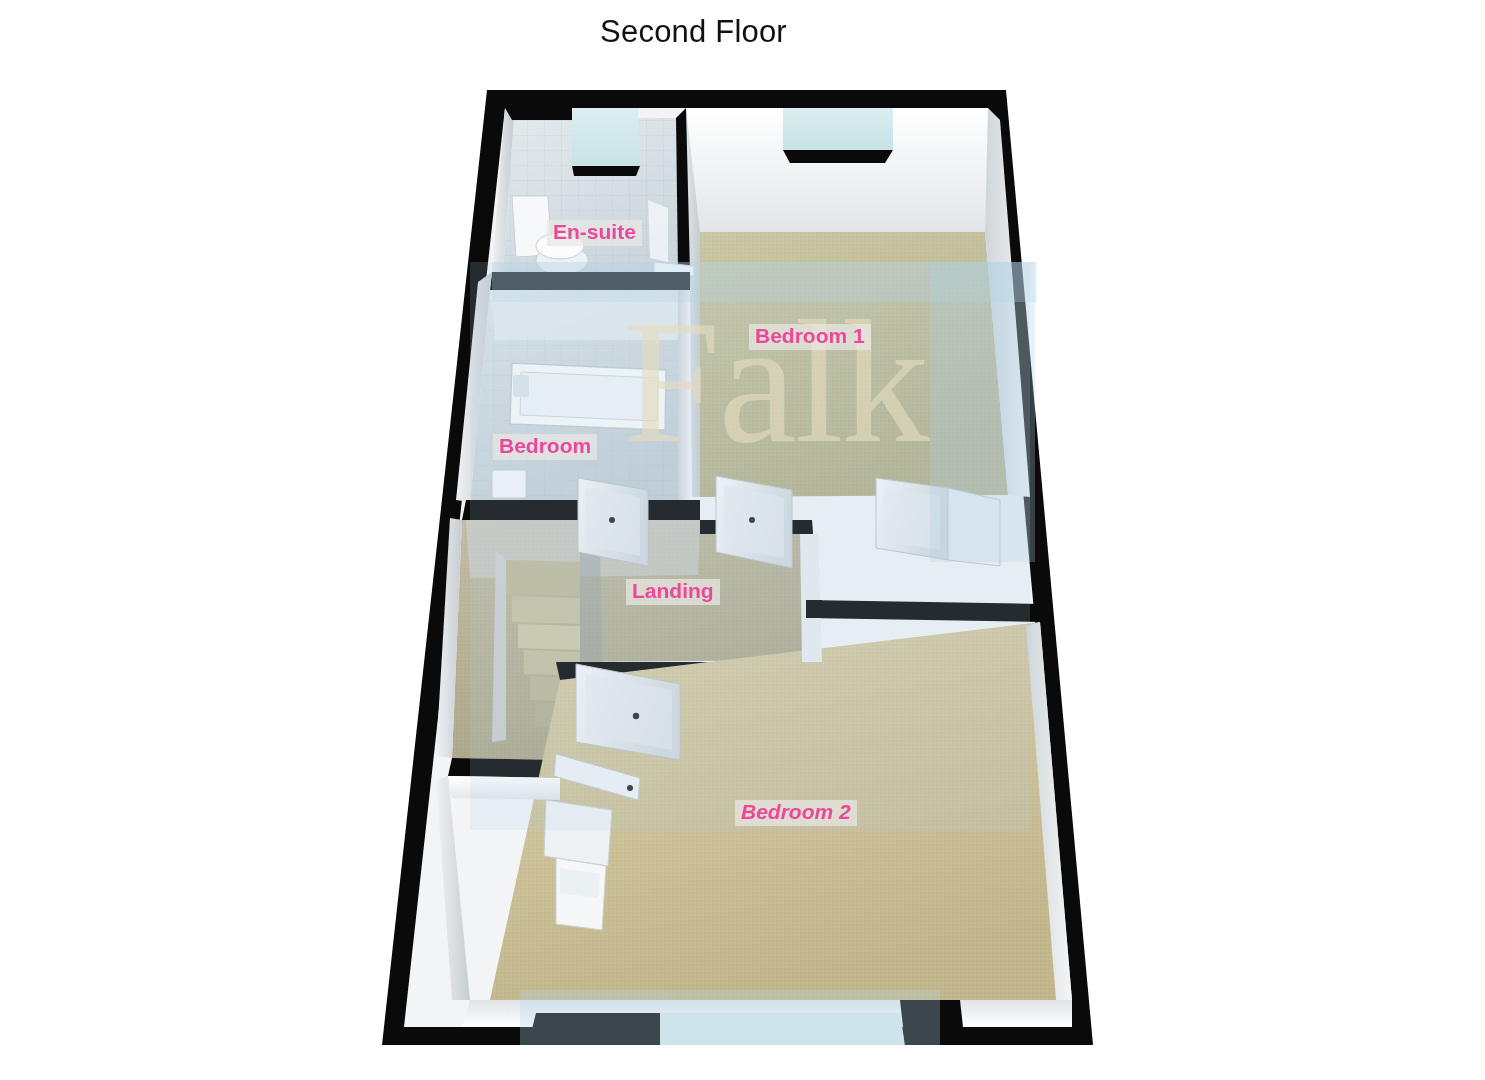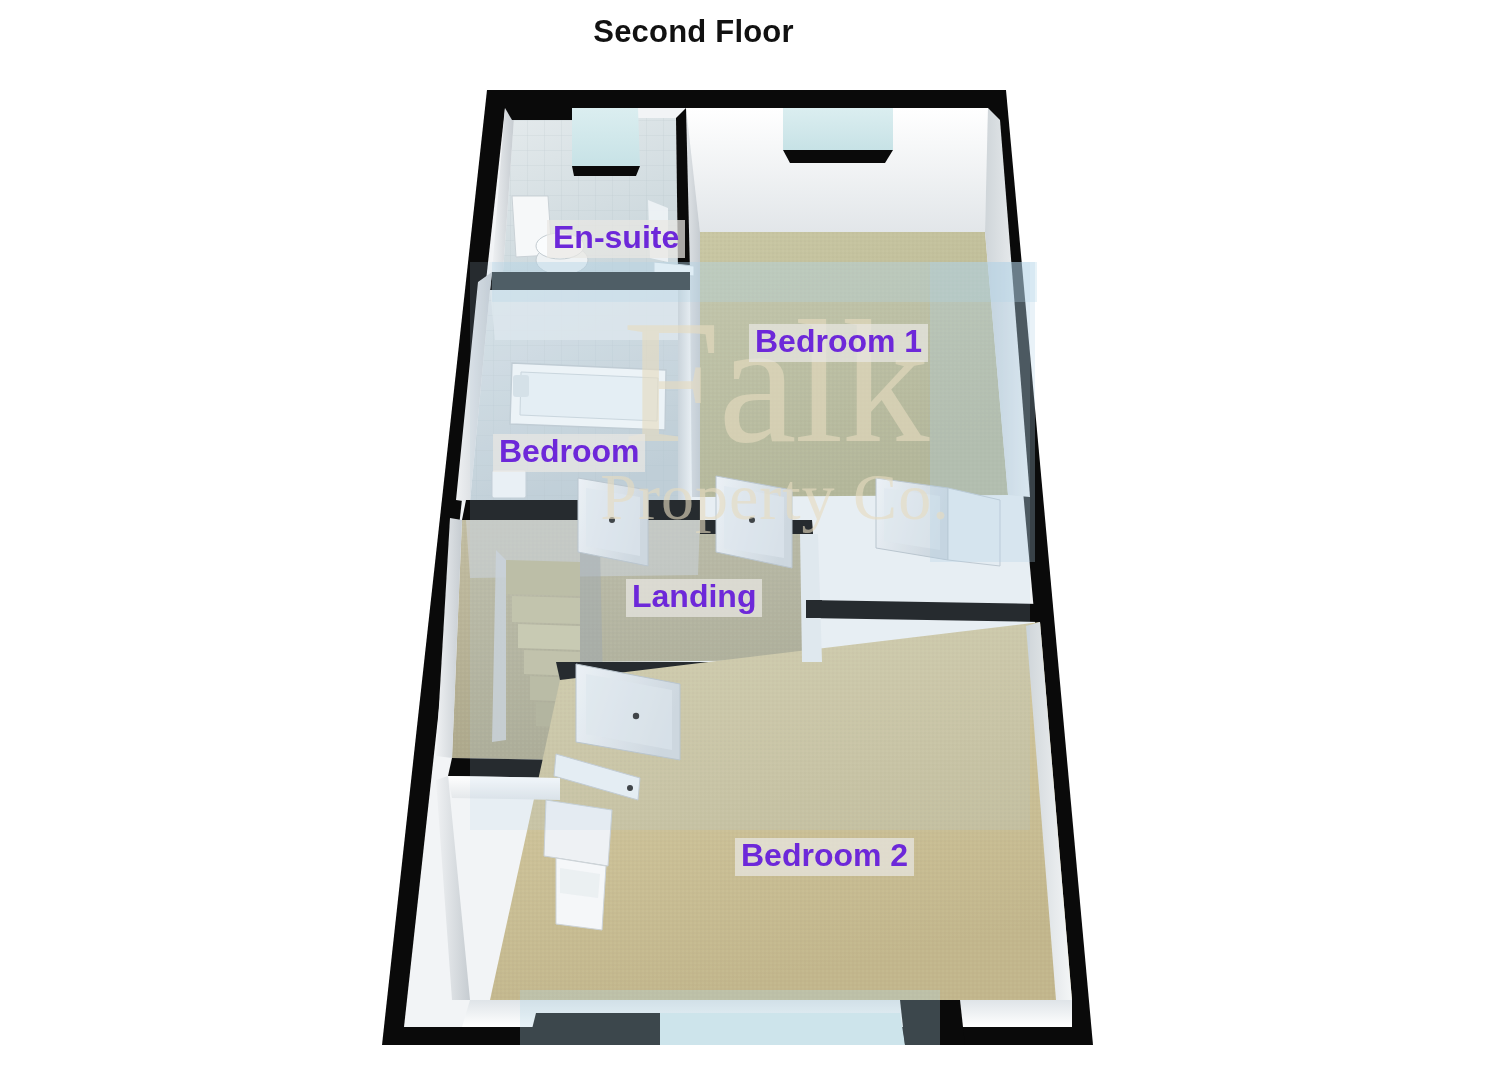--- a/index.html
+++ b/index.html
@@ -3,41 +3,41 @@
 <meta charset="utf-8">
 <style>
   html,body{margin:0;padding:0;background:#ffffff;}
   body{width:1485px;height:1080px;position:relative;overflow:hidden;
        font-family:"Liberation Sans",sans-serif;}
 
   #stage{position:absolute;inset:0;background:#ffffff;}
 
   
   #title{position:absolute;left:0;top:14px;width:1387px;text-align:center;
-         font-size:31px;font-weight:bold;color:#111;letter-spacing:.2px;}
+         font-size:31px;font-weight:normal;color:#111;letter-spacing:.2px;}
 
   
   #plan{position:absolute;left:0;top:0;width:1485px;height:1080px;}
   #plan svg{position:absolute;left:0;top:0;}
 
   
   #watermark{position:absolute;left:505px;top:330px;width:540px;height:430px;
              pointer-events:none;}
   #watermark .wm-line{
       font-family:"Liberation Serif",serif;color:#e7dcc0;opacity:.62;
       text-align:center;line-height:1;white-space:nowrap;}
   #wm1{font-size:176px;letter-spacing:-4px;margin-top:-14px;}
   #wm2{font-size:176px;letter-spacing:-2px;margin-top:-36px;}
   #wm3{font-size:66px;letter-spacing:1px;margin-top:-6px;}
 
   
   .tint{position:absolute;pointer-events:none;}
 
   
-  .room-label{position:absolute;font-size:32px;font-weight:bold;color:#6d28d9;
+  .room-label{position:absolute;font-size:21px;font-weight:bold;color:#ec4899;
               background:rgba(233,232,227,.72);padding:1px 6px 3px 6px;
               white-space:nowrap;line-height:1.05;}
 </style>
 </head>
 <body>
 
 <div id="stage">
 
   <div id="title">Second Floor</div>
 
@@ -251,26 +251,25 @@
     </svg>
   </div>
 
   <div class="tint" style="left:492px;top:262px;width:545px;height:40px;background:rgba(180,214,232,.30);"></div>
   <div class="tint" style="left:470px;top:262px;width:560px;height:568px;background:rgba(176,210,230,.17);"></div>
   <div class="tint" style="left:930px;top:262px;width:105px;height:300px;background:rgba(176,210,230,.28);"></div>
   <div class="tint" style="left:520px;top:990px;width:420px;height:55px;background:rgba(180,214,232,.30);"></div>
 
   <div id="watermark">
     <div class="wm-line" id="wm2">Falk</div>
-    <div class="wm-line" id="wm3">Property Co.</div>
   </div>
 
   <div class="room-label" style="left:547px;top:220px;">En-suite</div>
 
   <div class="room-label" style="left:493px;top:434px;">Bedroom</div>
 
   <div class="room-label" style="left:626px;top:579px;">Landing</div>
 
   <div class="room-label" style="left:749px;top:324px;text-align:center;">Bedroom 1</div>
 
-  <div class="room-label" style="left:735px;top:838px;">Bedroom 2</div>
+  <div class="room-label" style="left:735px;top:800px;font-style:italic;">Bedroom 2</div>
 
 </div>
 
 </body></html>

